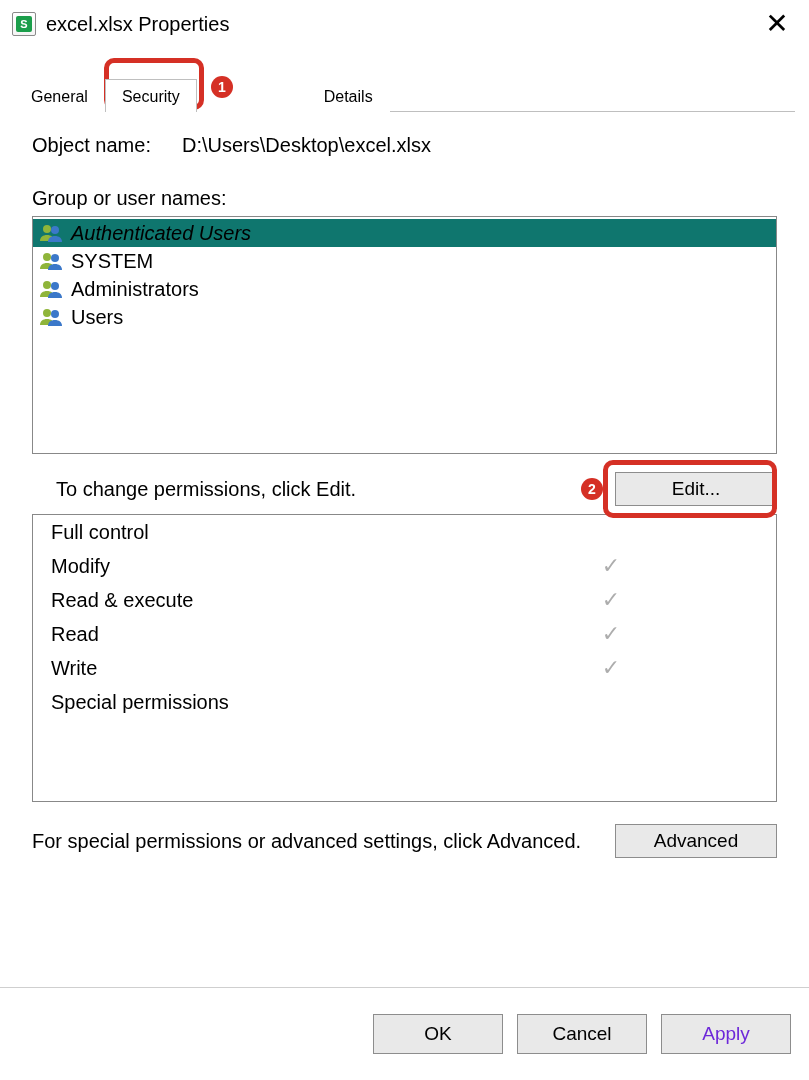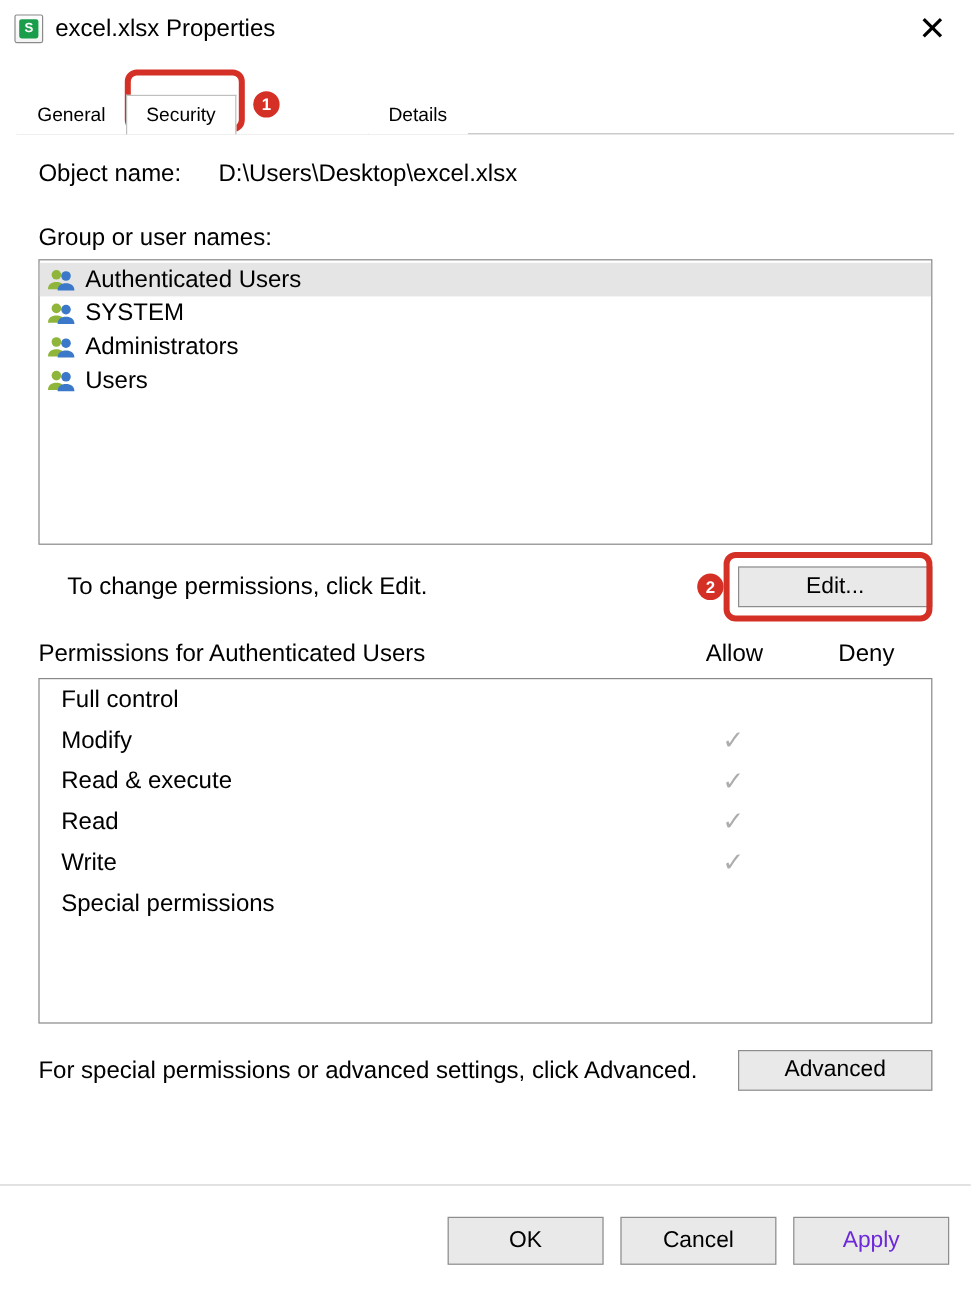--- a/index.html
+++ b/index.html
@@ -106,21 +106,21 @@
     height: 238px;
     overflow: auto;
     padding-top: 2px;
   }
   .listitem {
     display:flex; align-items:center;
     padding: 2px 6px;
     font-size: 20px;
     cursor: pointer;
   }
-  .listitem.selected { background:#e5e5e5; }
+  .listitem.selected { background:#0f766e;font-style:italic; }
   .usericon { width:24px; height:24px; margin-right:8px; flex:0 0 24px; }
 
   .edit-row {
     display:flex; align-items:center;
     margin-top: 18px;
   }
   .edit-row .txt { flex:1;margin-left:24px; }
   .btn {
     font: inherit;
     font-size: 19px;
@@ -264,25 +264,20 @@
 
   <div class="edit-row" style="position:relative;">
     <span class="txt">To change permissions, click Edit.</span>
     <div class="callout-badge" style="position:static; margin-right:12px;">2</div>
     <div style="position:relative;">
       <button class="btn">Edit...</button>
       <div class="hl" style="left:-12px; top:-12px; width:174px; height:58px;"></div>
     </div>
   </div>
 
-  <div class="perm-head">
-    <span class="ph-label">Permissions for Authenticated Users</span>
-    <span class="col">Allow</span>
-    <span class="col">Deny</span>
-  </div>
 
   <div class="perm-box" id="perm-box">
       <div class="perm-row">
         <span class="pname">Full control</span>
         <span class="cell"></span>
         <span class="cell"></span>
       </div>
       <div class="perm-row">
         <span class="pname">Modify</span>
         <span class="cell">✓</span>

